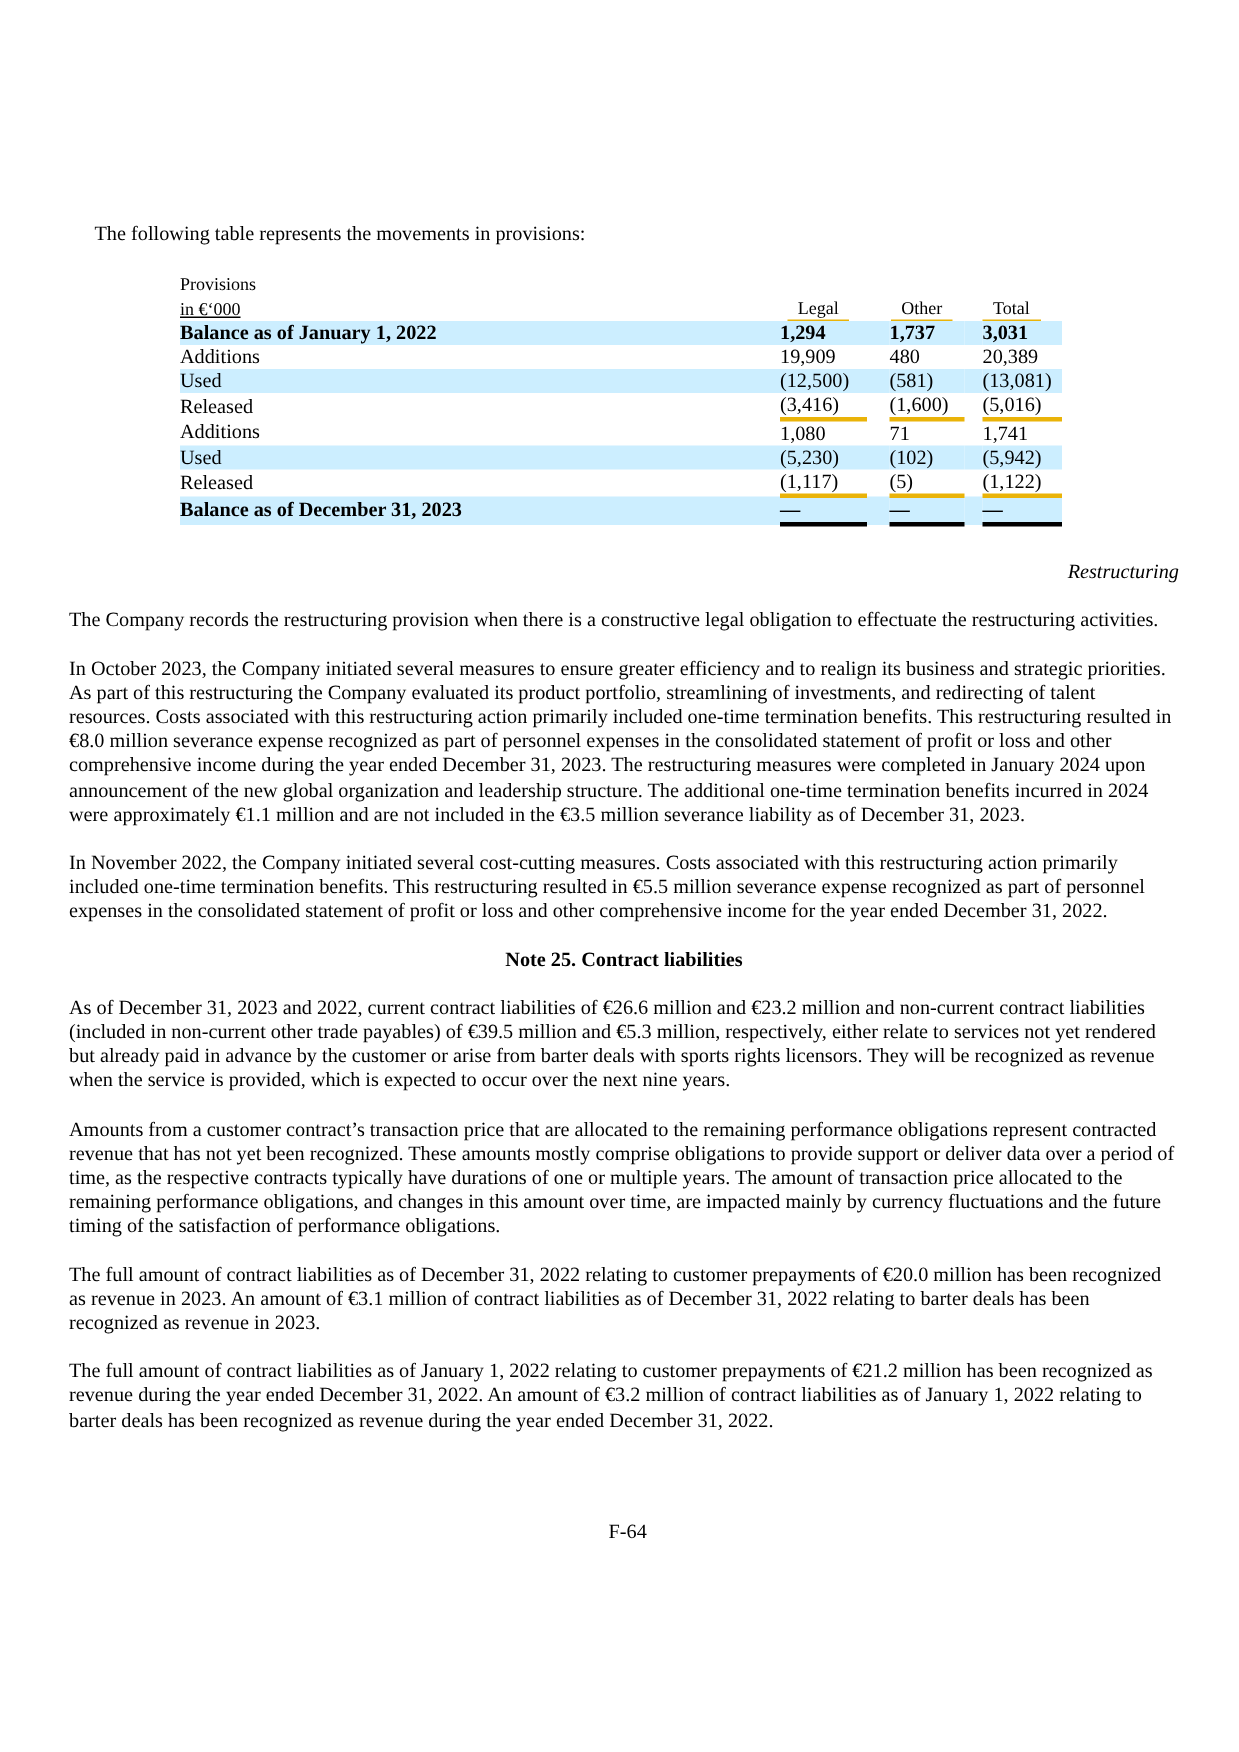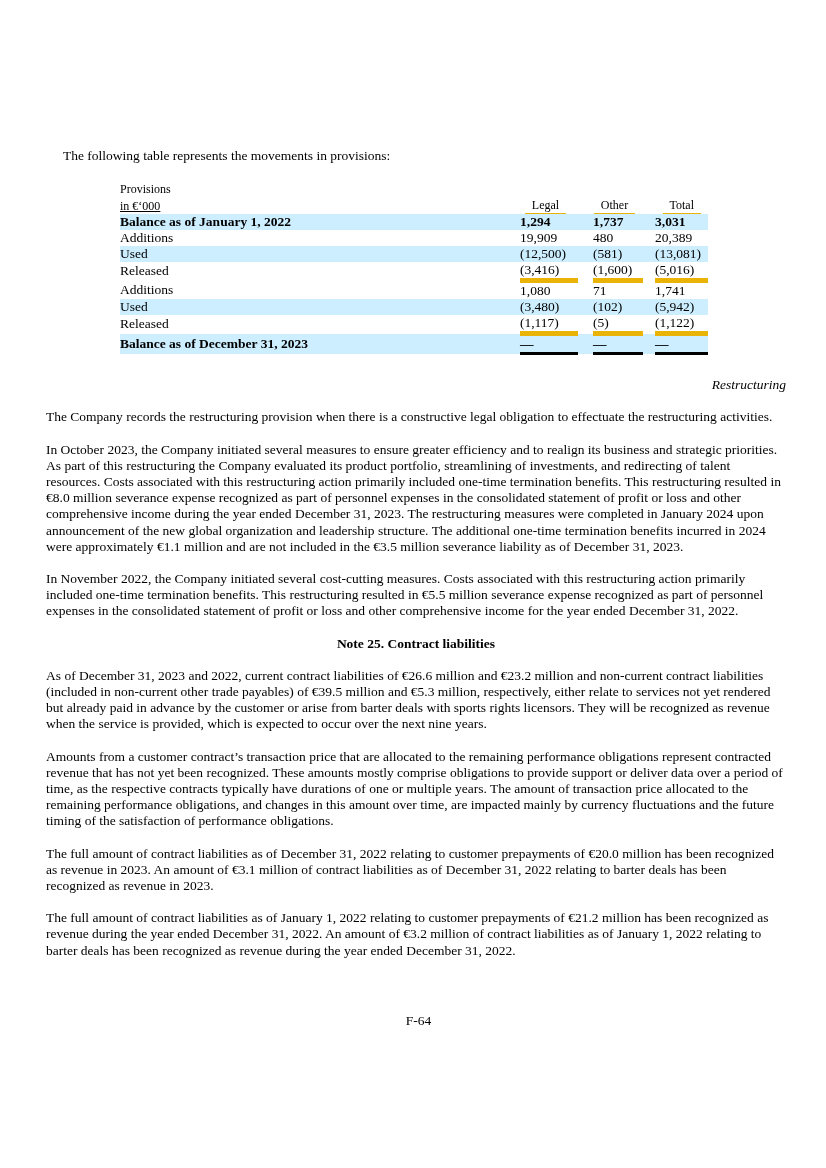--- a/index.html
+++ b/index.html
@@ -42,21 +42,21 @@
   .u-text { text-decoration: underline; }
   th.num, td.num { text-align: right; }
   .pp { padding-right: 7px !important; }
   .colrule {
     display: inline-block;
     border-bottom: 1px solid #eab308;
     padding: 0 7px;
   }
   tr.blue td, tr.blue th { background: var(--hl, #cceeff); }
   tr.bold td { font-weight: bold; }
-  tr.rule td.num { border-bottom: 5px solid #eab308; }
+  tr.rule td.num { border-bottom: 3px solid #eab308; }
   tr.final td.num { border-bottom: 3px solid #000; }
 
   .footer {
     position: absolute;
     top: 1013px;
     left: 11px;
     right: 0;
     text-align: center;
     font-size: 13.5px;
   }
@@ -81,21 +81,21 @@
       <tr>
         <th class="hdr">Provisions</th>
         <th colspan="5"></th>
       </tr>
       <tr>
         <th class="hdr"><span class="u-text">in €‘000</span></th>
         <th class="num hdr pp" style="text-align:center"><span class="colrule">Legal</span></th>
         <th></th>
         <th class="num hdr pp" style="text-align:center"><span class="colrule">Other</span></th>
         <th></th>
-        <th class="num hdr pp" style="text-align:right"><span class="colrule">Total</span></th>
+        <th class="num hdr pp" style="text-align:left"><span class="colrule">Total</span></th>
       </tr>
     </thead>
     <tbody>
       <tr class="blue bold">
         <td>Balance as of January 1, 2022</td>
         <td class="num pp">1,294</td>
           <td></td>
         <td class="num pp">1,737</td>
           <td></td>
         <td class="num pp">3,031</td>
@@ -127,21 +127,21 @@
       <tr>
         <td>Additions</td>
         <td class="num pp">1,080</td>
           <td></td>
         <td class="num pp">71</td>
           <td></td>
         <td class="num pp">1,741</td>
       </tr>
       <tr class="blue">
         <td>Used</td>
-        <td class="num">(3,480)</td>
+        <td class="num">(5,230)</td>
           <td></td>
         <td class="num">(102)</td>
           <td></td>
         <td class="num">(5,942)</td>
       </tr>
       <tr class="rule">
         <td>Released</td>
         <td class="num">(1,117)</td>
           <td></td>
         <td class="num">(5)</td>

